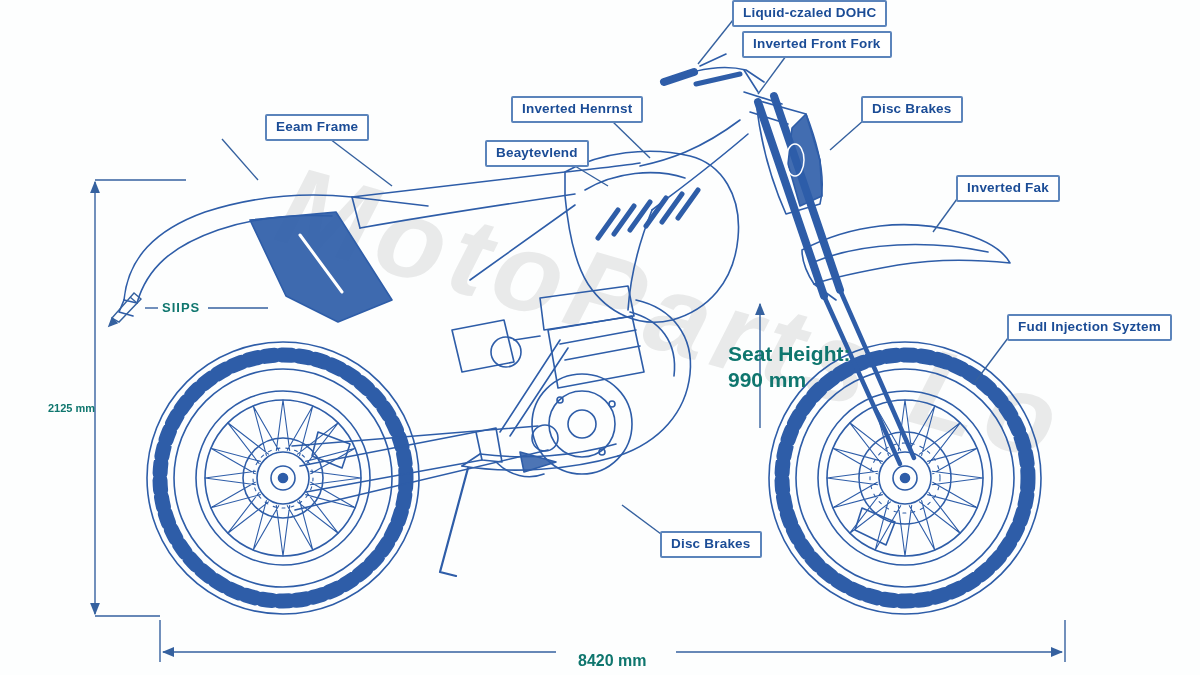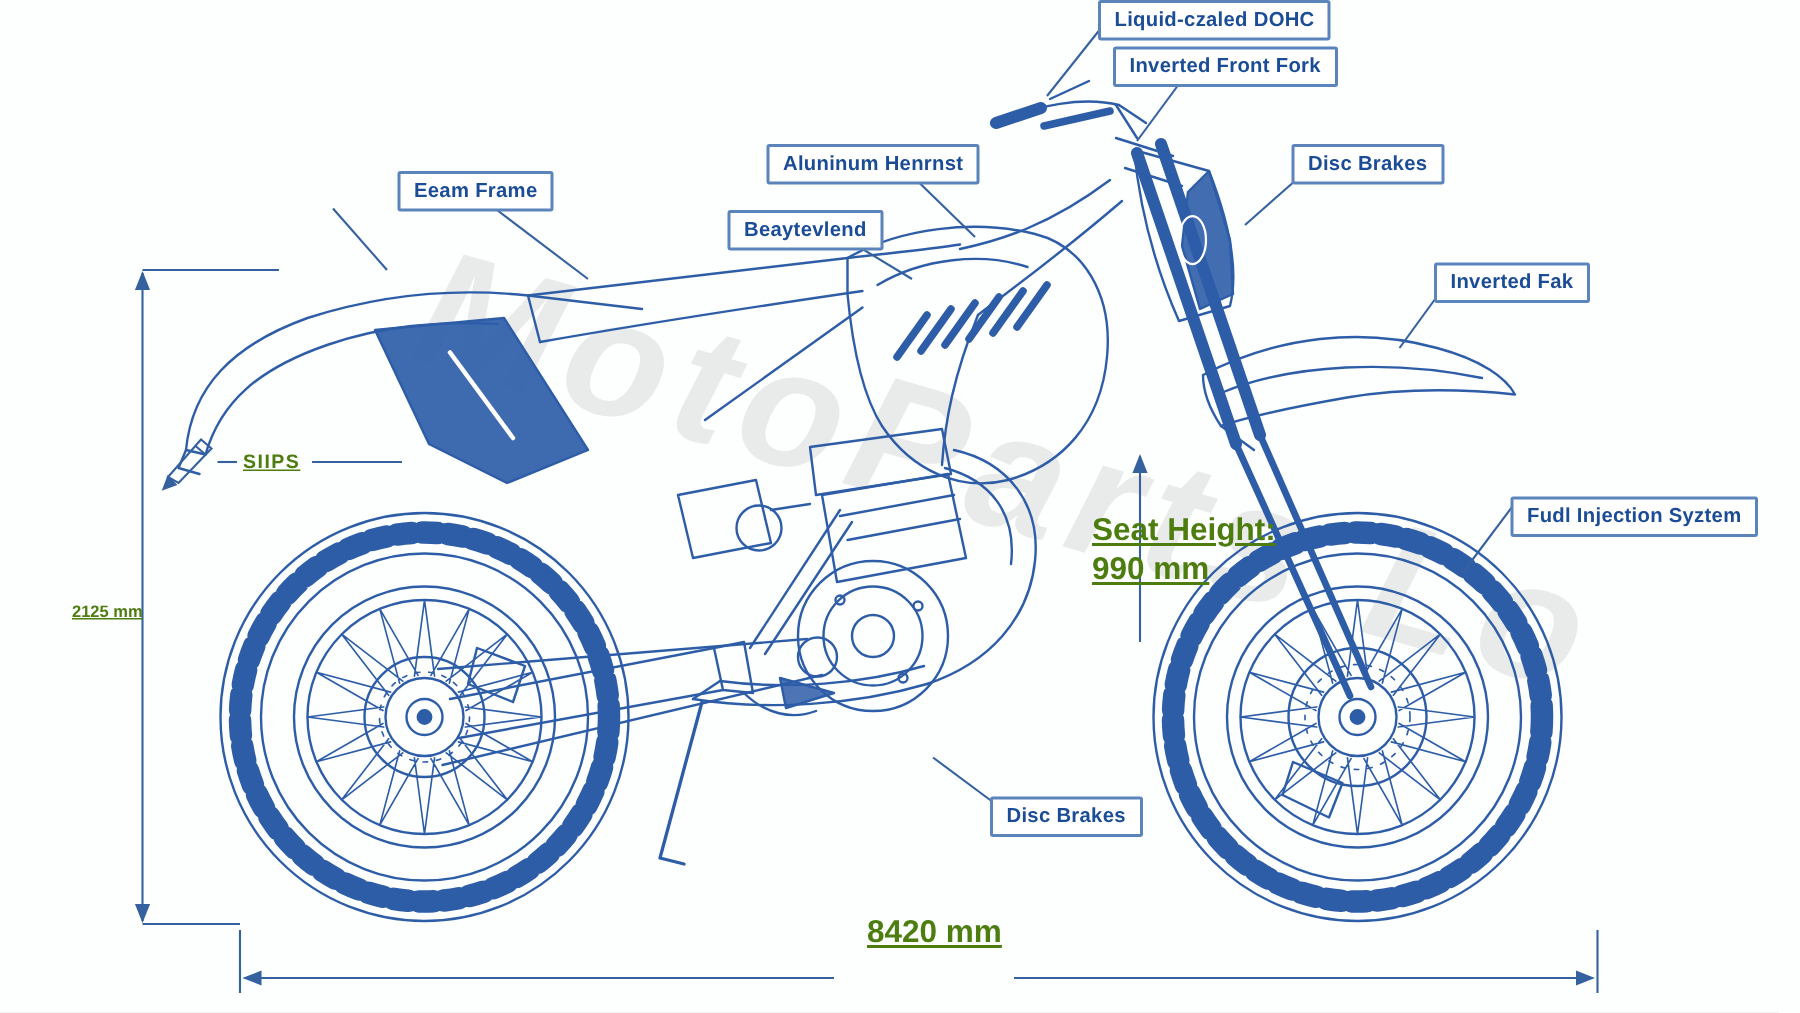--- a/index.html
+++ b/index.html
@@ -2,21 +2,21 @@
 <html><head>
 <meta charset="utf-8">
 <style>
   html,body{margin:0;padding:0;background:#e8e8e8;}
   #stage{position:relative;width:1200px;height:675px;background:#fdfefe;overflow:hidden;
          font-family:"Liberation Sans",sans-serif;}
   svg{position:absolute;left:0;top:0;}
   .callout{position:absolute;border:2px solid #5b84bb;background:rgba(255,255,255,.96);
            color:#1b4c96;font-weight:700;font-size:13.5px;line-height:1;
            padding:4px 9px 5px;border-radius:2px;white-space:nowrap;letter-spacing:.2px;}
-  .plain{position:absolute;color:#4d7c0f;font-weight:700;white-space:nowrap;text-decoration:underline;}
+  .plain{position:absolute;color:#0f766e;font-weight:700;white-space:nowrap;}
   .dim{font-size:11px;}
   .seatdim{font-size:21px;line-height:1.25;}
   #watermark{position:absolute;left:300px;top:140px;transform:rotate(16deg);
              transform-origin:left top;font-size:112px;font-weight:800;font-style:italic;
              color:rgba(110,110,110,0.14);letter-spacing:8px;white-space:nowrap;}
 </style>
 </head>
 <body>
 
 <div id="stage">
@@ -199,27 +199,27 @@
       </g>
       <path d="M145,308 L158,308"></path>
       <path d="M208,308 L268,308"></path>
     </g>
   </svg>
 
   <div class="callout" style="left:732px;top:0px">Liquid-czaled DOHC</div>
   <div class="callout" style="left:742px;top:31px">Inverted Front Fork</div>
   <div class="callout" style="left:861px;top:96px">Disc Brakes</div>
   <div class="callout" style="left:265px;top:114px">Eeam Frame</div>
-  <div class="callout" style="left:511px;top:96px">Aluninum Henrnst</div>
+  <div class="callout" style="left:511px;top:96px">Inverted Henrnst</div>
   <div class="callout" style="left:485px;top:140px">Beaytevlend</div>
   <div class="callout" style="left:956px;top:175px">Inverted Fak</div>
-  <div class="callout" style="left:1007px;top:331px">Fudl Injection Syztem</div>
+  <div class="callout" style="left:1007px;top:314px">Fudl Injection Syztem</div>
   <div class="callout" style="left:660px;top:531px">Disc Brakes</div>
 
   <div class="plain" style="left:162px;top:300px;font-size:13px;letter-spacing:1px">SIIPS</div>
   <div class="plain dim" style="left:48px;top:402px">2125 mm</div>
-  <div class="plain dim" style="left:578px;top:610px;font-size:21px">8420 mm</div>
+  <div class="plain dim" style="left:578px;top:652px;font-size:16px">8420 mm</div>
   <div class="plain seatdim" style="left:728px;top:341px">
     <div>Seat Height:</div>
     <div>990 mm</div>
   </div>
 
 </div>
 
 </body></html>

